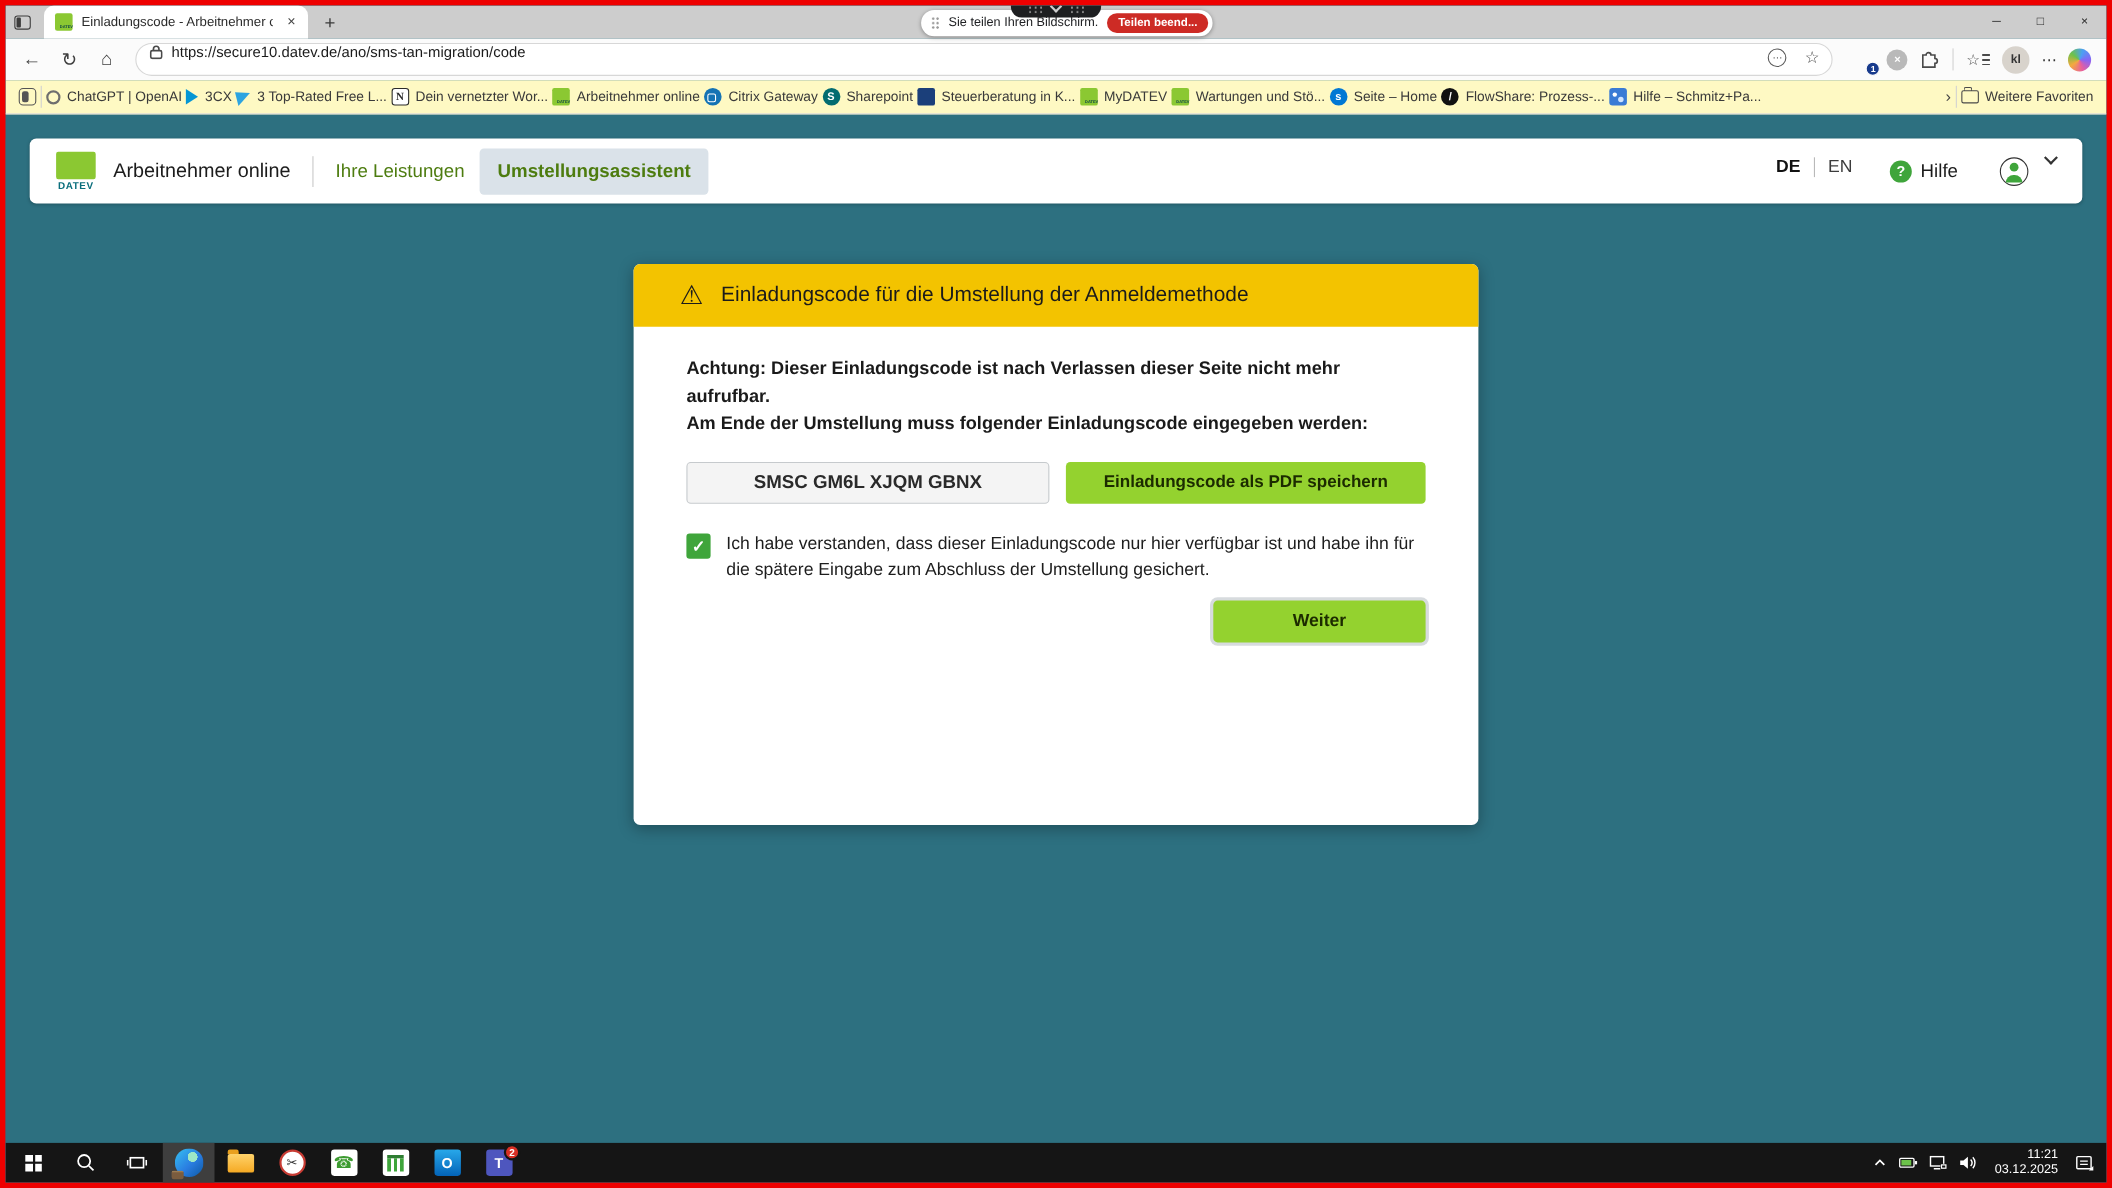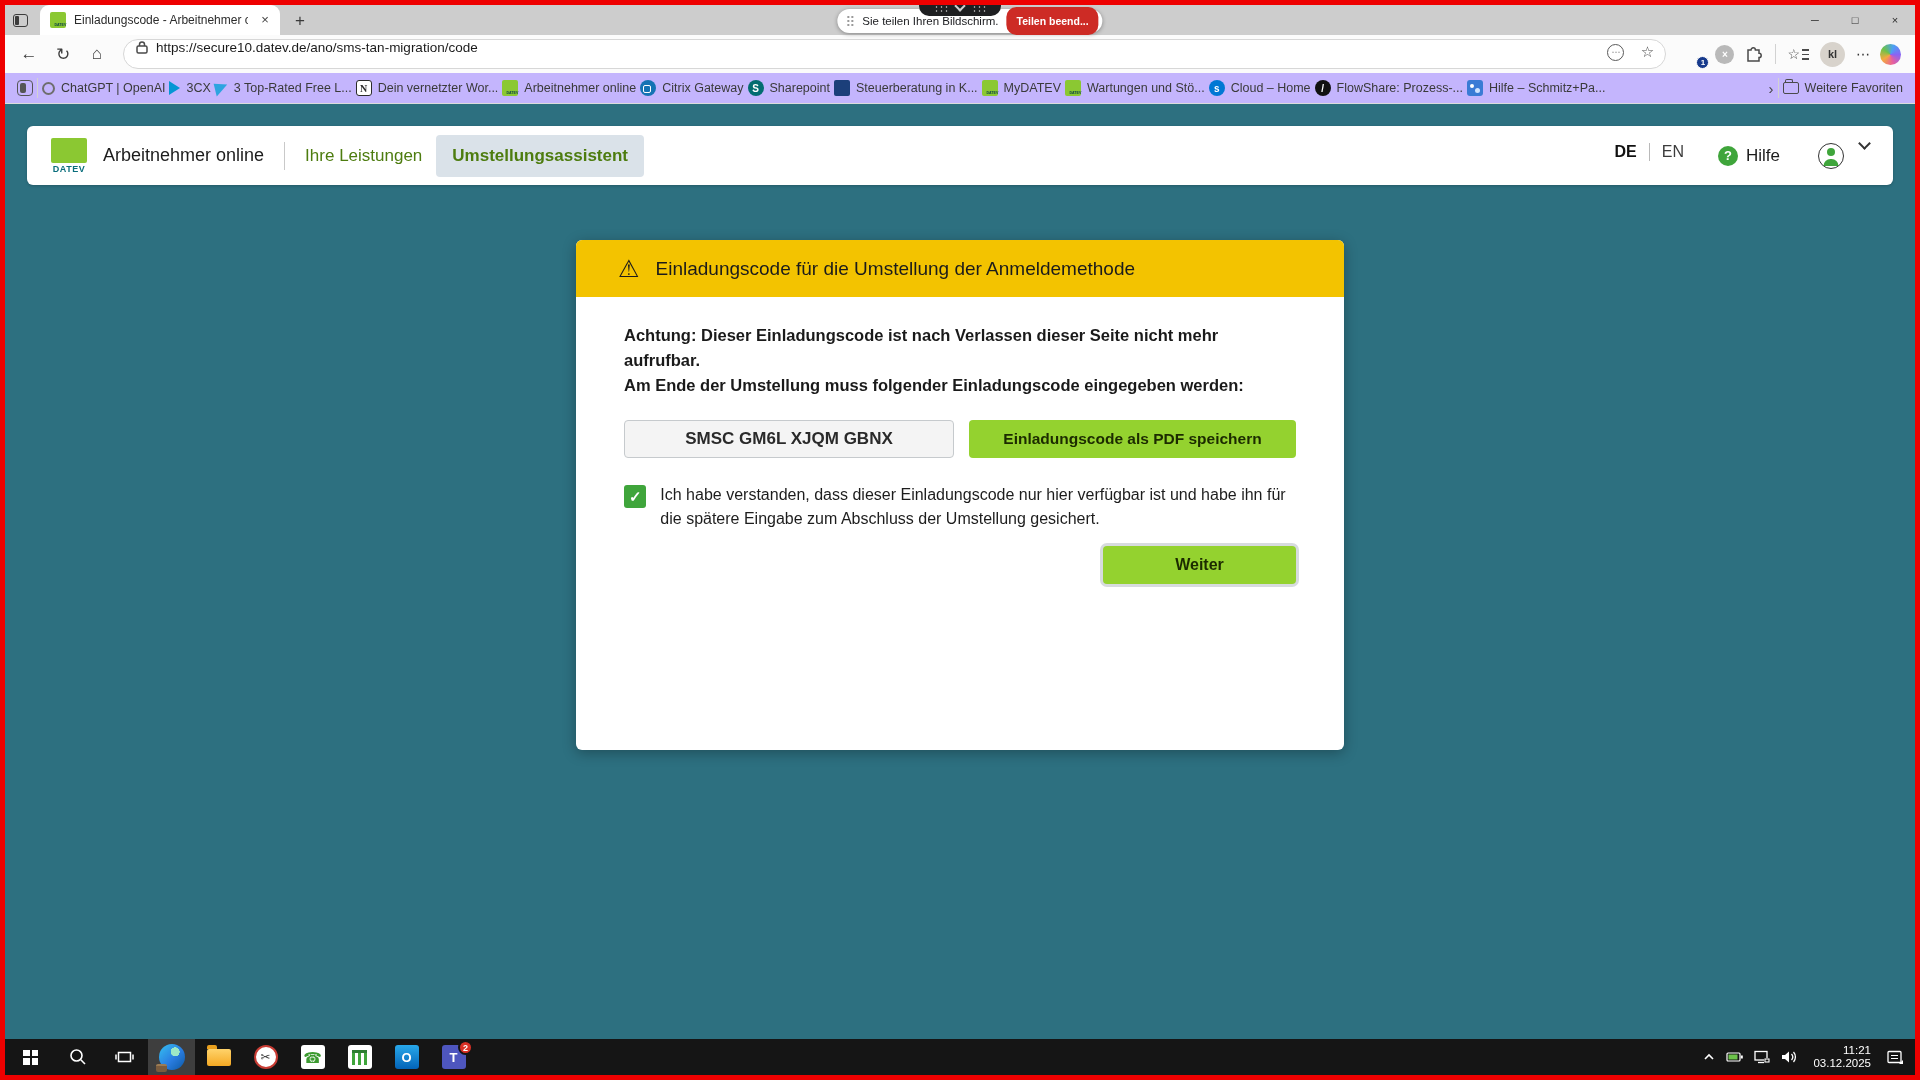--- a/index.html
+++ b/index.html
@@ -21,21 +21,21 @@
     background-size:5px 4px}
   .chev-down{width:8px;height:8px;border-right:2px solid #cfcfcf;border-bottom:2px solid #cfcfcf;
     transform:rotate(45deg);margin-top:-4px}
 
   .share-pill{position:absolute;top:4px;left:50%;transform:translateX(calc(-50% + 10px));z-index:55;
     height:24px;background:#fff;border-radius:13px;display:flex;align-items:center;gap:8px;
     padding:0 4px 0 9px;box-shadow:0 1px 4px rgba(0,0,0,.35)}
   .drag-dots{width:8px;height:12px;background-image:radial-gradient(#9a9a9a 1px,transparent 1.2px);
     background-size:4px 4px}
   .share-msg{font-size:11.5px;color:#202124;white-space:nowrap}
-  .share-stop{height:28px;border:none;background:var(--share-red);color:#fff;font-size:10.5px;
+  .share-stop{height:18px;border:none;background:var(--share-red);color:#fff;font-size:10.5px;
     font-weight:bold;border-radius:10px;padding:0 10px;white-space:nowrap;cursor:pointer}
 
   
   .tabstrip{height:30px;background:#cdcdcd;display:flex;align-items:flex-end;position:relative}
   .tab-actions{width:30px;height:30px;display:flex;align-items:center;justify-content:center}
   .tab-actions .g{width:15px;height:13px;border:1.6px solid #3c3c3c;border-radius:3px;position:relative}
   .tab-actions .g::before{content:"";position:absolute;left:1px;top:1px;bottom:1px;width:4px;background:#3c3c3c;border-radius:1px}
   .tab{width:240px;height:30px;background:#fff;border-radius:9px 9px 0 0;display:flex;
     align-items:center;padding:0 6px 0 10px;gap:8px;margin-left:5px}
   .tab-title{flex:1;font-size:12px;color:#2b2b2b;white-space:nowrap;overflow:hidden}
@@ -68,21 +68,21 @@
   .vdiv{width:1px;height:20px;background:#d2d2d2}
   .starlist{display:flex;align-items:center;gap:2px}
   .sl-star{font-size:14px;color:#4a4a4a}
   .sl-lines{width:7px;height:11px;background:repeating-linear-gradient(#4a4a4a 0 1.5px,transparent 1.5px 4.5px)}
   .avatar{width:25px;height:25px;border-radius:50%;background:#d8d3cc;color:#333;font-size:11px;
     font-weight:bold;display:flex;align-items:center;justify-content:center}
   .dots3{font-size:14px;color:#333;letter-spacing:-1px}
   .copilot{width:21px;height:21px;border-radius:50%;
     background:conic-gradient(from 20deg,#4ba0f4,#8a63f4,#e85f9c,#f4a93f,#6cc24a,#4ba0f4)}
 
-  .bookmarks{height:31px;background:#c4b5fd;border-bottom:1px solid #dcdcdc;display:flex;
+  .bookmarks{height:31px;background:#fef9c3;border-bottom:1px solid #dcdcdc;display:flex;
     align-items:center;padding:0 12px;gap:4px}
   .apps-ico{width:16px;height:16px;border:1.6px solid #555;border-radius:4px;position:relative}
   .apps-ico::before{content:"";position:absolute;inset:2px;border-radius:2px;background:#555;right:6px}
   .bm{display:flex;align-items:center;gap:6px;white-space:nowrap}
   .bm-label{font-size:12.5px;color:#3a3a3a}
   .fav{width:16px;height:16px;border-radius:3px;display:flex;align-items:center;justify-content:center;
     font-size:10px;font-weight:bold;color:#fff;flex:0 0 auto}
   .fav-ring{border-radius:50%;border:2.5px solid #6e6e6e;width:13px;height:13px}
   .fav-3cx{width:0;height:0;border:none;border-left:11px solid #0596d4;border-top:7px solid transparent;
     border-bottom:7px solid transparent;border-radius:0}
@@ -298,21 +298,21 @@
     <span class="bm">
         <span class="fav fav-datev"></span>
         <span class="bm-label">MyDATEV</span>
       </span>
     <span class="bm">
         <span class="fav fav-datev"></span>
         <span class="bm-label">Wartungen und Stö...</span>
       </span>
     <span class="bm">
         <span class="fav fav-cloud">s</span>
-        <span class="bm-label">Cloud – Home</span>
+        <span class="bm-label">Seite – Home</span>
       </span>
     <span class="bm">
         <span class="fav fav-flow">/</span>
         <span class="bm-label">FlowShare: Prozess-...</span>
       </span>
     <span class="bm">
         <span class="fav fav-portal"></span>
         <span class="bm-label">Hilfe – Schmitz+Pa...</span>
       </span>
     <span class="bm-overflow">›</span>

